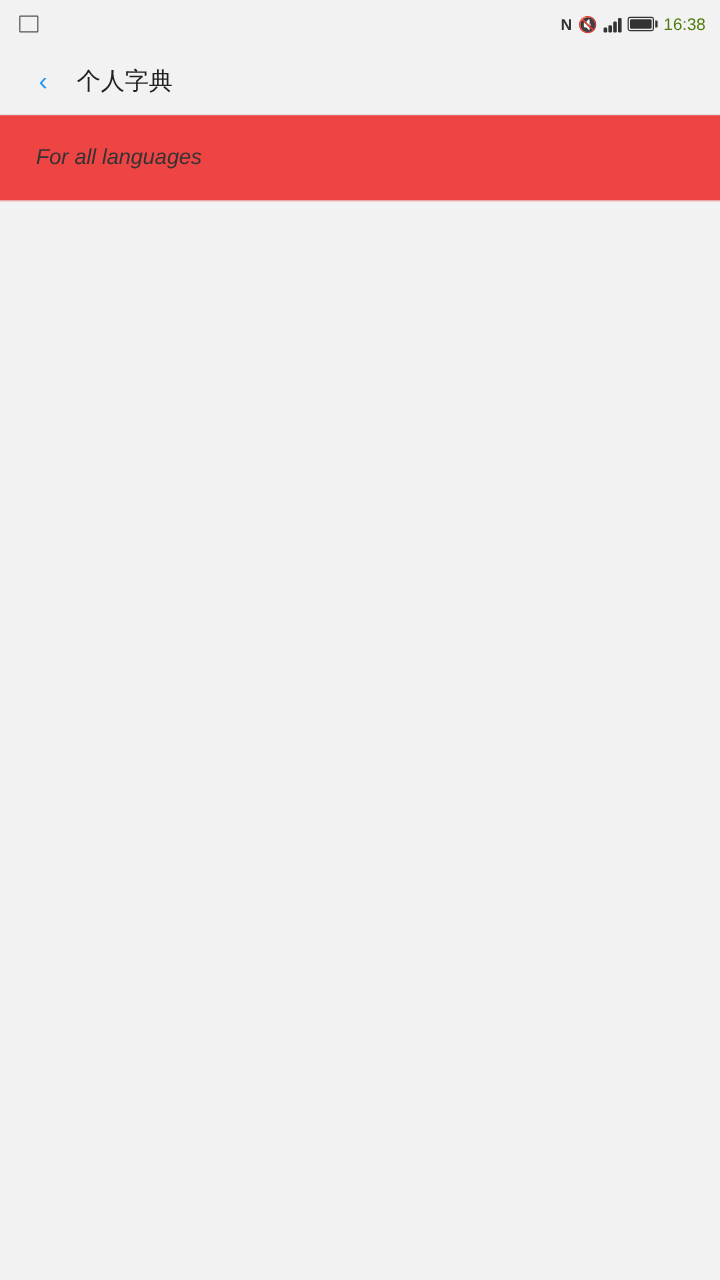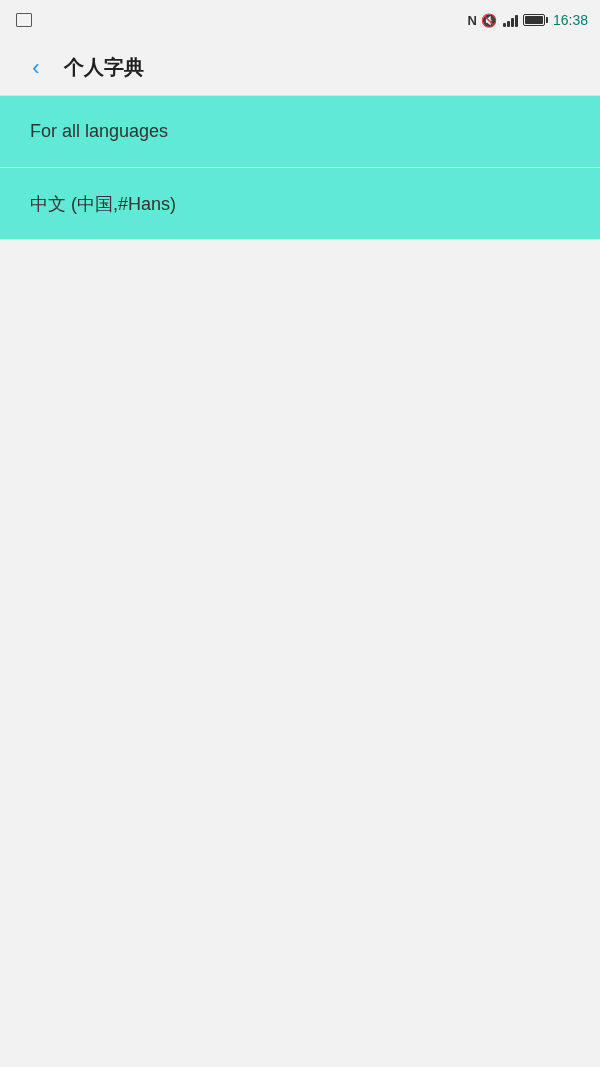--- a/index.html
+++ b/index.html
@@ -38,21 +38,21 @@
 
     .status-bar-right {
       display: flex;
       align-items: center;
       gap: 5px;
     }
 
     .status-time {
       font-size: 14px;
       font-weight: 500;
-      color: #0f766e;
+      color: #4d7c0f;
     }
 
     
     .signal-bars {
       display: inline-flex;
       align-items: flex-end;
       gap: 1px;
       height: 14px;
     }
     .signal-bars span {
@@ -114,39 +114,40 @@
       align-items: center;
       justify-content: center;
       cursor: pointer;
       color: #2196F3;
       font-size: 22px;
       margin-right: 8px;
     }
 
     .app-bar-title {
       font-size: 20px;
-      font-weight: 700;
+      font-weight: 400;
       color: #212121;
     }
 
     
     .content {
       background-color: #ffffff;
     }
 
     
     .list-item {
       width: 100%;
       min-height: 72px;
       display: flex;
       align-items: center;
       padding: 0 30px;
-      background-color: #5eead4;
+      background-color: #ef4444;
       border-bottom: 1px solid #e8e8e8;
       cursor: pointer;
+      font-style: italic;
     }
 
     .list-item-text {
       font-size: 18px;
       color: #333333;
     }
 
     
     .bottom-area {
       background-color: #f2f2f2;
@@ -214,18 +215,15 @@
     <span>‹</span>
   </div>
   <span class="app-bar-title">个人字典</span>
 </div>
 
 <div class="content">
 
 <div class="list-item">
       <span class="list-item-text">For all languages</span>
     </div>
-    <div class="list-item">
-      <span class="list-item-text">中文 (中国,#Hans)</span>
-    </div>
   </div>
 
 <div class="bottom-area"></div>
 
 </body></html>

